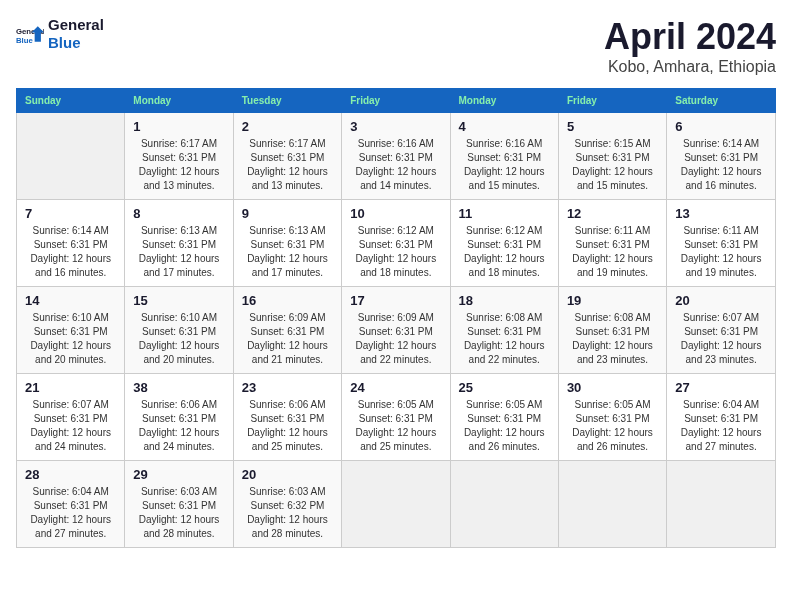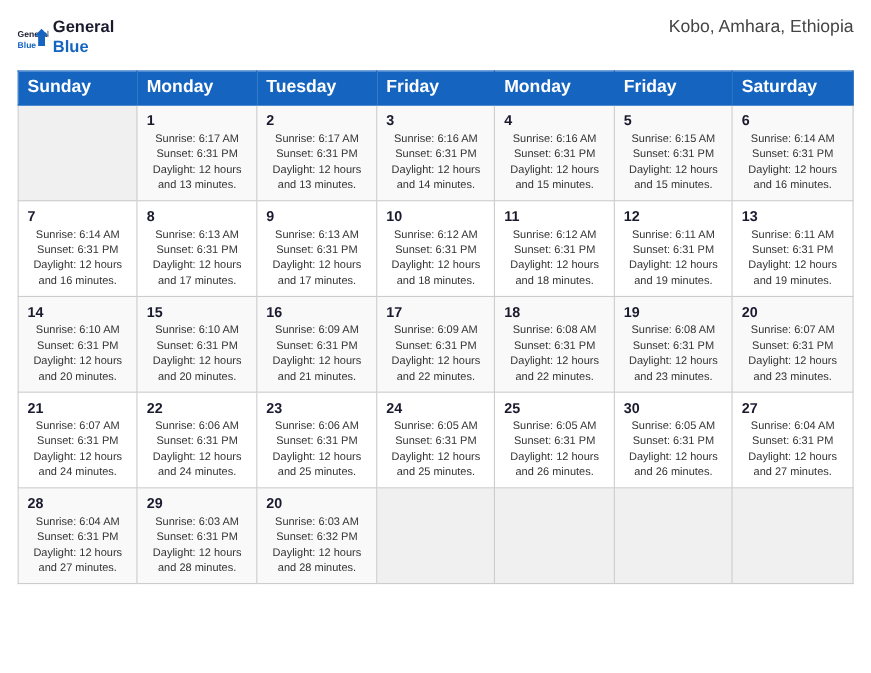--- a/index.html
+++ b/index.html
@@ -37,24 +37,24 @@
       font-size: 16px;
       color: #444;
     }
     .calendar {
       width: 100%;
       border-collapse: collapse;
       font-size: 11px;
     }
     .calendar th {
       background: #1565c0;
-      color: #ffffff;
+      color: #86efac;
       text-align: left;
       padding: 6px 8px;
-      font-size: 16px;
+      font-size: 10px;
       border: 1px solid #1565c0;
     }
     .calendar td {
       vertical-align: top;
       padding: 6px 8px;
       border: 1px solid #ccc;
       width: 113px;
       min-height: 80px;
     }
     .calendar tr:nth-child(odd) td {
@@ -89,20 +89,21 @@
       <text x="0" y="18" font-size="10" font-weight="bold" fill="#1a1a2e">General</text>
       <text x="0" y="30" font-size="10" font-weight="bold" fill="#1565c0">Blue</text>
       <polygon points="28,8 36,16 32,16 32,28 24,28 24,16 20,16" fill="#1565c0"></polygon>
     </svg>
     <div style="line-height:1.2">
       <div style="font-size:15px;font-weight:bold;color:#1a1a2e;">General</div>
       <div style="font-size:15px;font-weight:bold;color:#1565c0;">Blue</div>
     </div>
   </div>
   <div class="title-block">
+    <div class="month-title">April 2024</div>
     <div class="subtitle">Kobo, Amhara, Ethiopia</div>
   </div>
 </div>
 
 <table class="calendar">
   <thead>
     <tr id="weekday-header">
         <th>Sunday</th>
         <th>Monday</th>
         <th>Tuesday</th>
@@ -199,21 +200,21 @@
           <span class="day-num">20</span>
           <div class="day-info">Sunrise: 6:07 AM<br>Sunset: 6:31 PM<br>Daylight: 12 hours<br>and 23 minutes.</div>
         </td>
       </tr>
       <tr>
         <td>
           <span class="day-num">21</span>
           <div class="day-info">Sunrise: 6:07 AM<br>Sunset: 6:31 PM<br>Daylight: 12 hours<br>and 24 minutes.</div>
         </td>
         <td>
-          <span class="day-num">22</span>
+          <span class="day-num">38</span>
           <div class="day-info">Sunrise: 6:06 AM<br>Sunset: 6:31 PM<br>Daylight: 12 hours<br>and 24 minutes.</div>
         </td>
         <td>
           <span class="day-num">23</span>
           <div class="day-info">Sunrise: 6:06 AM<br>Sunset: 6:31 PM<br>Daylight: 12 hours<br>and 25 minutes.</div>
         </td>
         <td>
           <span class="day-num">24</span>
           <div class="day-info">Sunrise: 6:05 AM<br>Sunset: 6:31 PM<br>Daylight: 12 hours<br>and 25 minutes.</div>
         </td>

